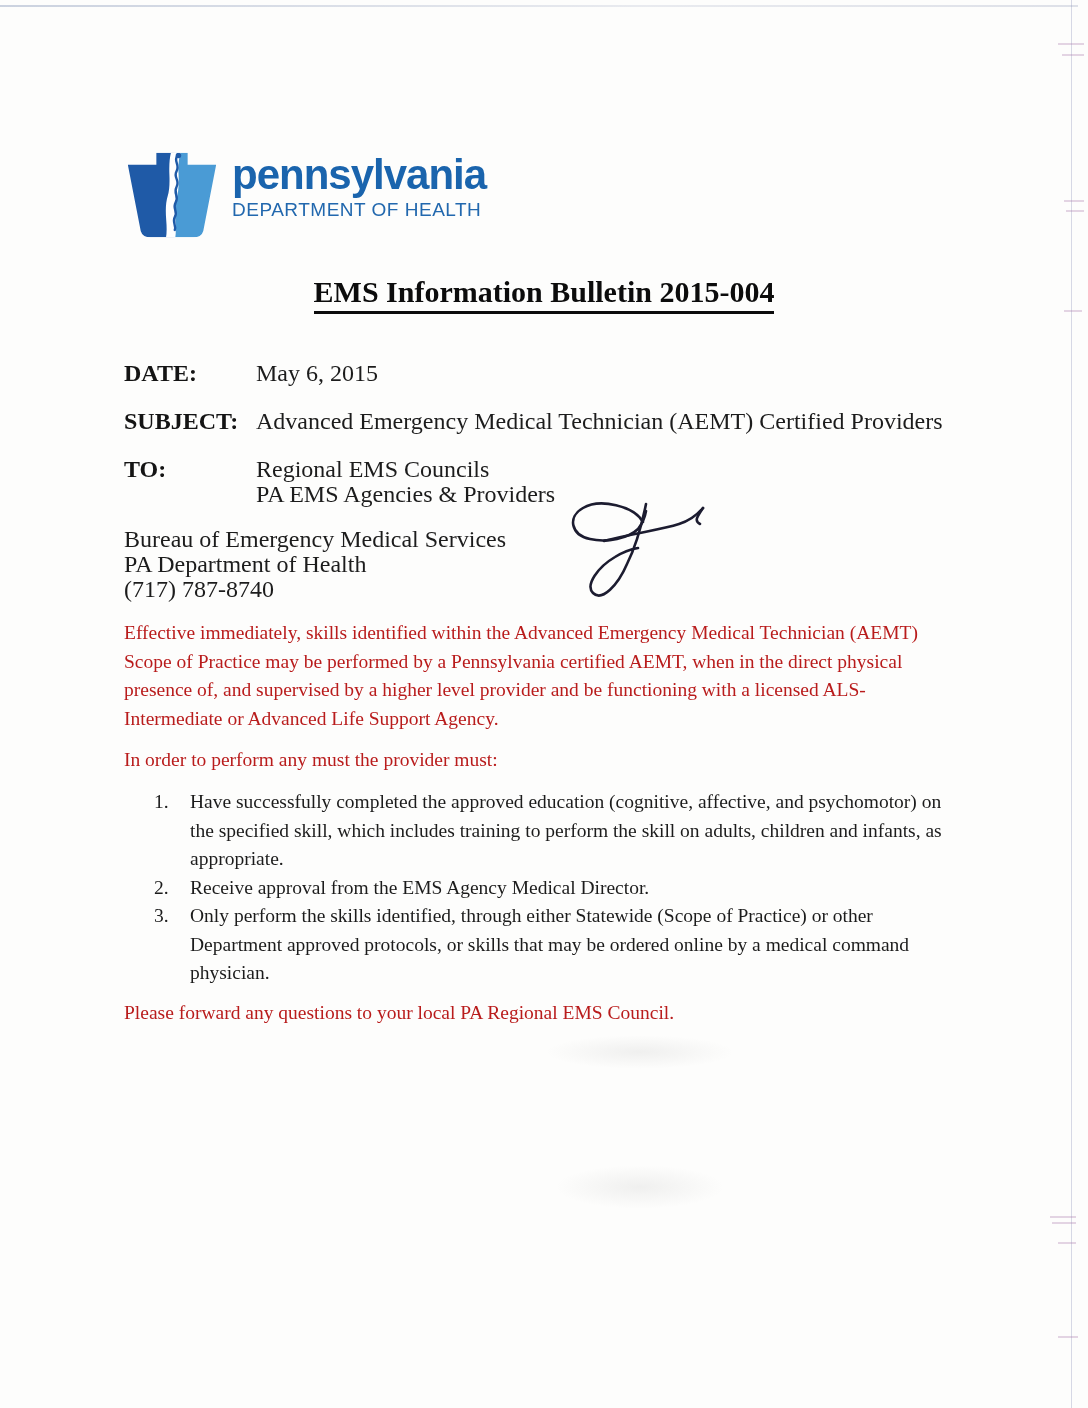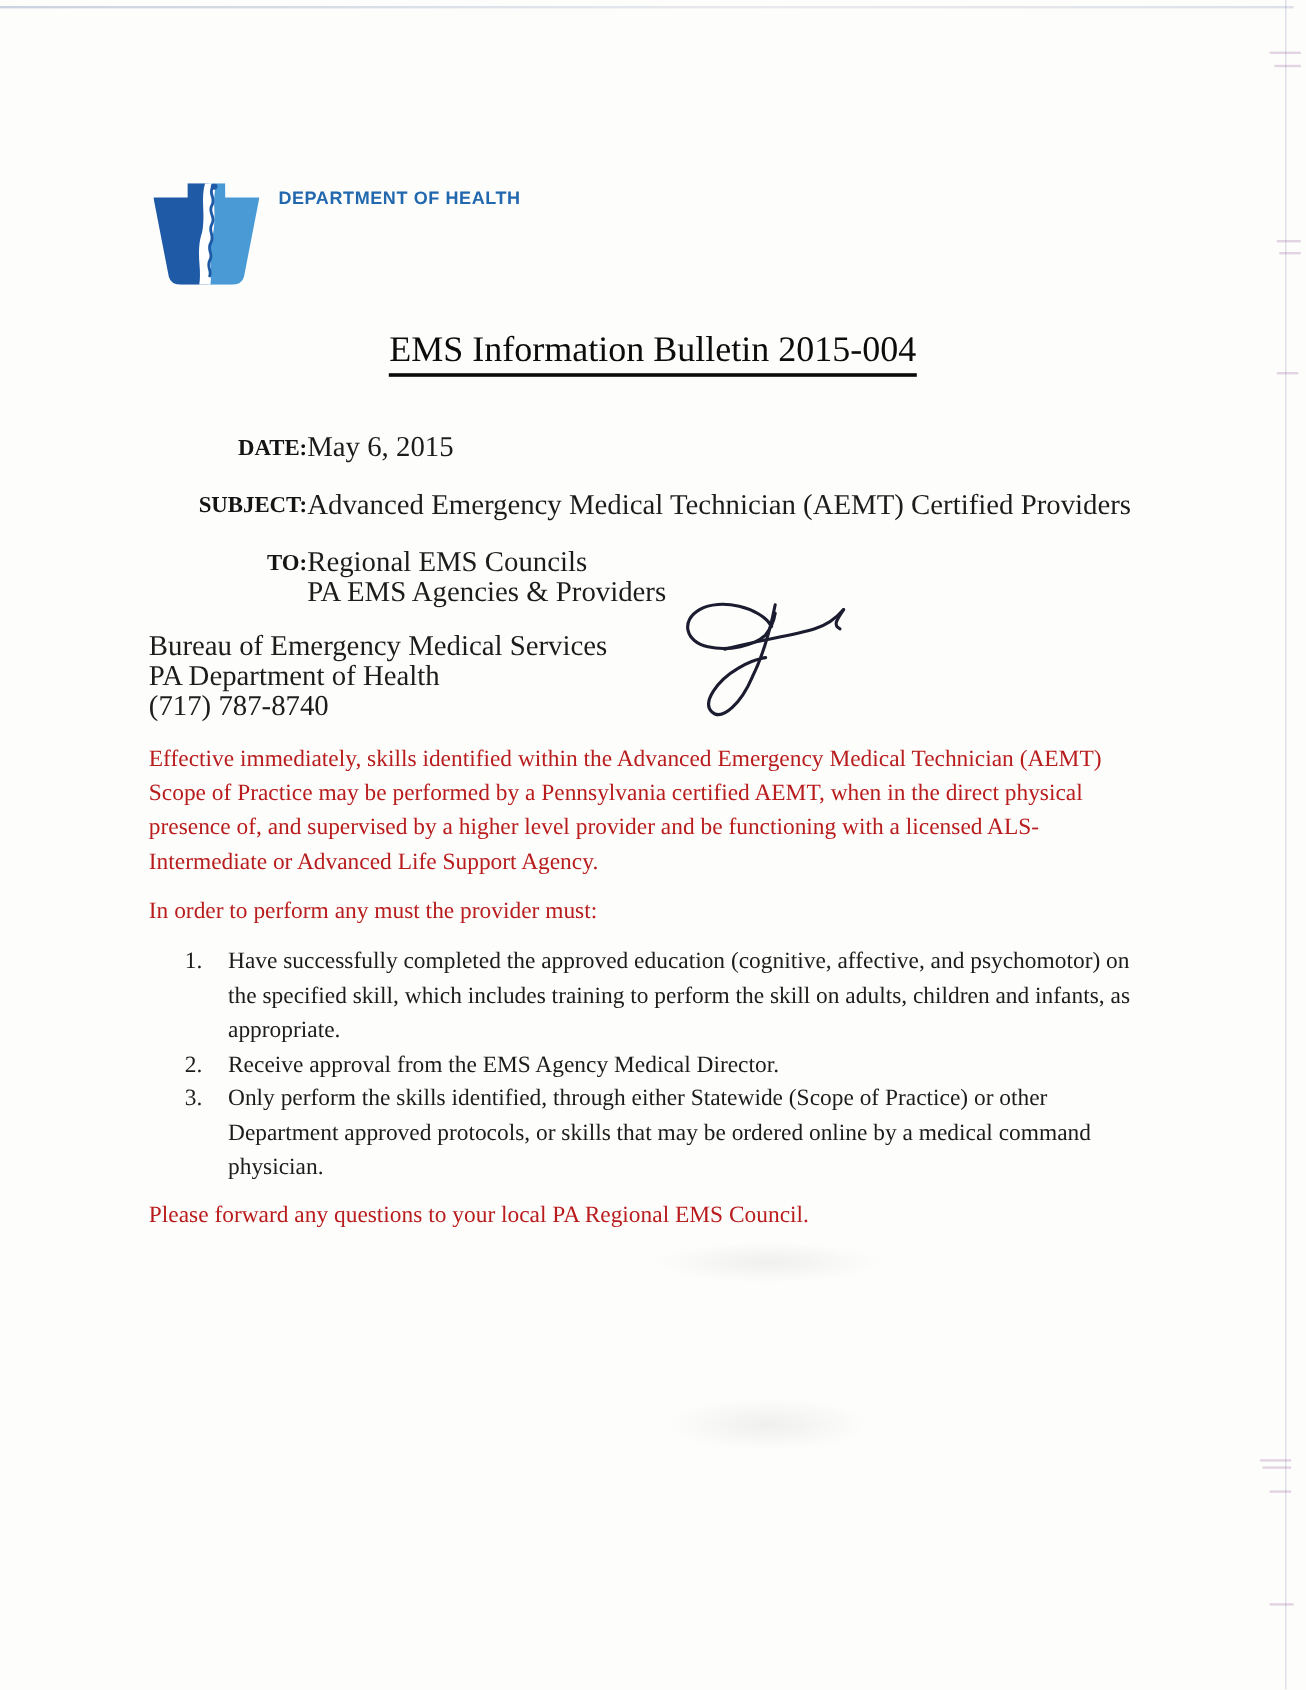--- a/index.html
+++ b/index.html
@@ -35,41 +35,41 @@
     position: absolute; left: 126px; top: 148px;
     display: flex; align-items: flex-start;
   }
   .keystone-svg { width: 92px; height: 94px; display: block; }
   .logo-text { margin-left: 14px; padding-top: 6px; font-family: "Liberation Sans", sans-serif; }
   .logo-wordmark {
     font-size: 42px; font-weight: bold; letter-spacing: -1px;
     color: #1a64ad; line-height: 1;
   }
   .logo-subtitle {
-    font-size: 15px; font-weight: 700; letter-spacing: .5px;
+    font-size: 19px; font-weight: 400; letter-spacing: .5px;
     color: #2268ae; margin-top: 3px;
   }
 
   
   .title-wrap { position: absolute; left: 0; right: 0; top: 275px; text-align: center; }
   .doc-title {
     display: inline-block;
-    font-size: 30px; font-weight: normal;
+    font-size: 30px; font-weight: bold;
     color: #0c0c0c;
     border-bottom: 3px solid #0c0c0c;
     padding-bottom: 2px;
   }
 
   
   .meta { position: absolute; left: 124px; top: 361px; width: 830px; }
   .meta-row { display: flex; margin-bottom: 23px; }
   .meta-row.tight { margin-bottom: 20px; }
   .meta-label {
     width: 132px; flex: 0 0 132px;
-    font-weight: bold; font-size: 19px; line-height: 25px; color: #141414; text-align: right;
+    font-weight: bold; font-size: 24px; line-height: 25px; color: #141414;
   }
   .meta-value { font-size: 24px; line-height: 25px; color: #1c1c1c; }
 
   
   .signature { position: absolute; left: 546px; top: 490px; width: 165px; height: 125px; }
 
   
   .para {
     position: absolute; left: 124px; width: 812px;
     font-size: 19.5px; line-height: 28.5px; color: #b91c1c;
@@ -115,20 +115,21 @@
         <rect x="0" y="0" width="52" height="98" fill="#1f5aa7"></rect>
         <rect x="52" y="0" width="48" height="98" fill="#4a9bd5"></rect>
 
         <path d="M55,0 C48,18 56,34 50,52 C45,68 52,82 48,98" fill="none" stroke="#ffffff" stroke-width="10" stroke-linecap="round"></path>
 
         <path d="M56,6 c-5,6 3,10 -1,17 c-4,7 4,10 0,17 c-4,7 3,10 -1,17 c-4,7 3,10 -1,16 c-3,6 2,9 0,14" fill="none" stroke="#1f5aa7" stroke-width="2.6" stroke-linecap="round"></path>
         <circle cx="57" cy="6" r="3" fill="#1f5aa7"></circle>
       </g>
     </svg>
     <div class="logo-text">
+      <div class="logo-wordmark">pennsylvania</div>
       <div class="logo-subtitle">DEPARTMENT OF HEALTH</div>
     </div>
   </div>
 
   <div class="title-wrap">
     <span class="doc-title">EMS Information Bulletin 2015-004</span>
   </div>
 
   <div class="meta">
     <div class="meta-row">

